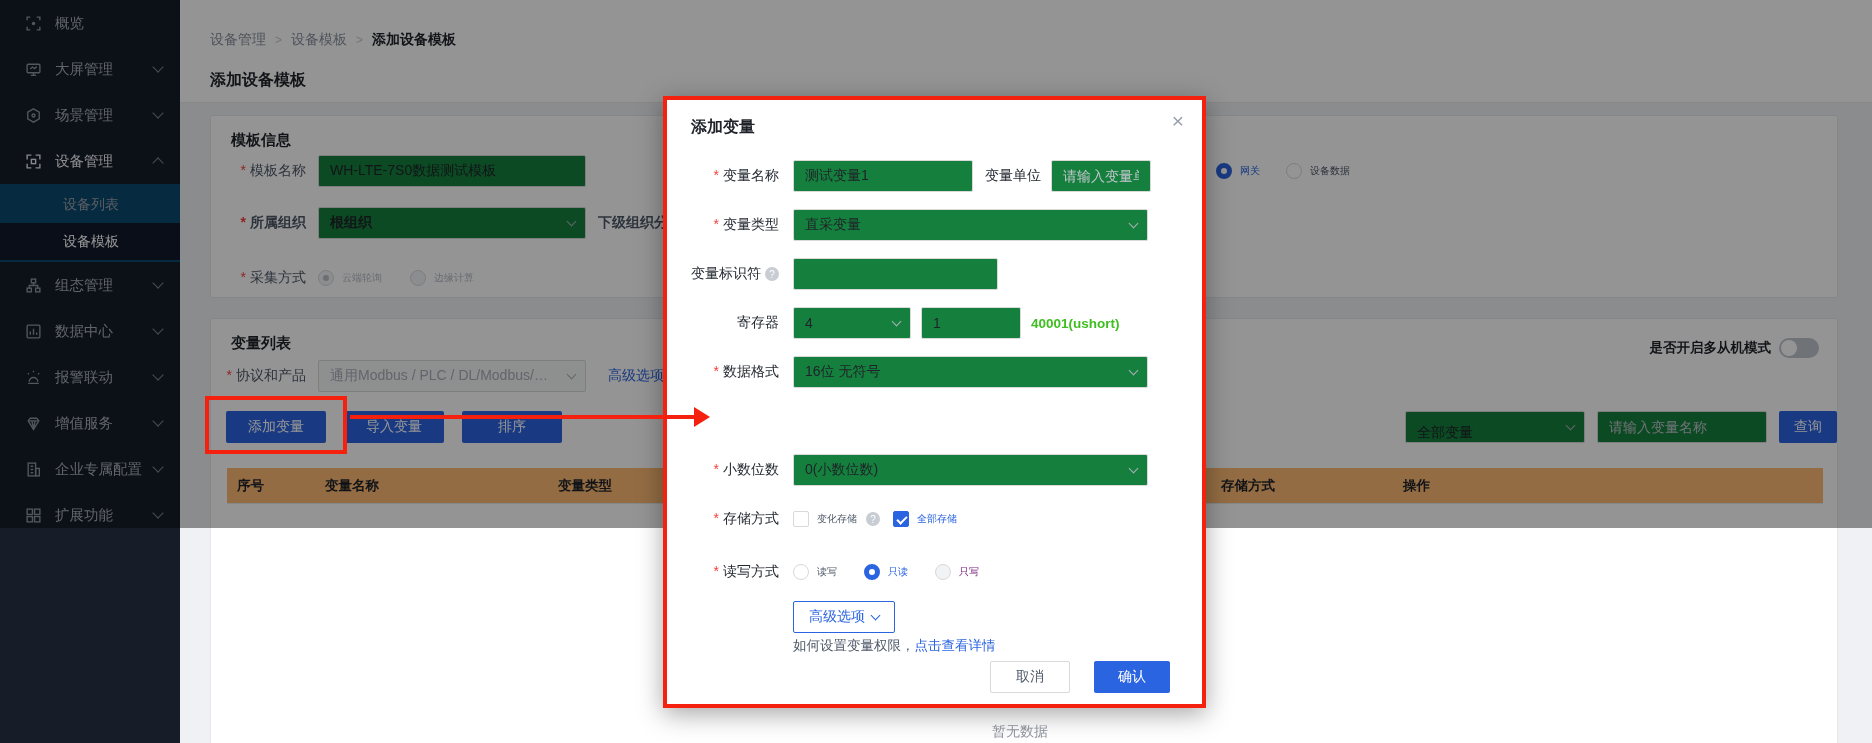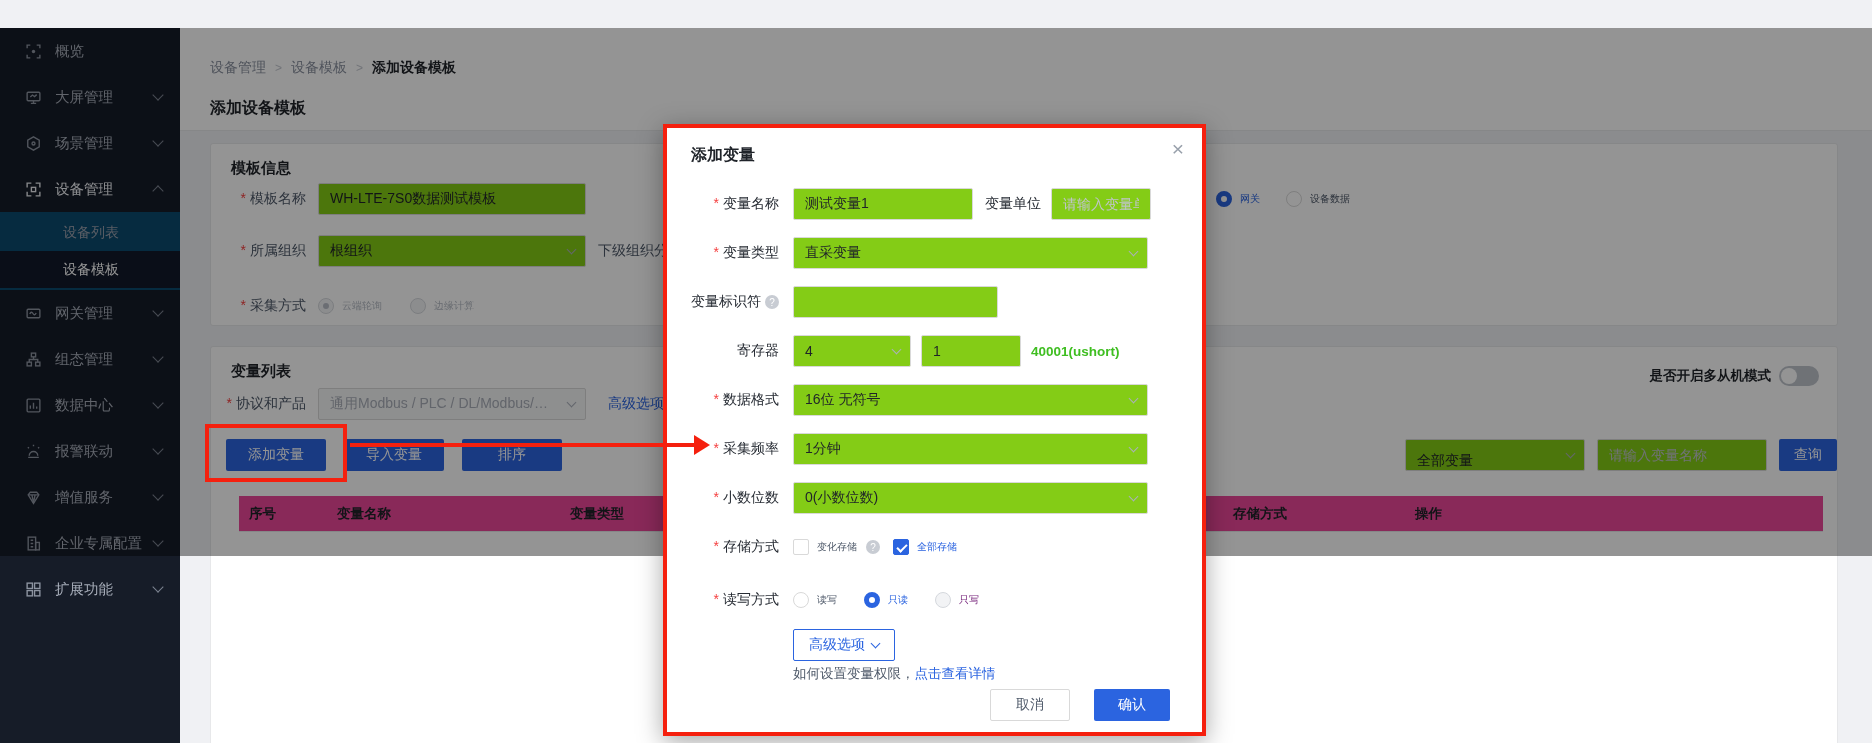--- a/index.html
+++ b/index.html
@@ -2,21 +2,21 @@
 <html><head>
 <meta charset="utf-8">
 <style>
   :root{
     --accent:#2B64E0; --green:#3FBE21; --red:#F5200E;
     --txt:#1f2329; --txt2:#4e5969; --txt3:#8a919f; --dis:#aab0b8;
     --bd:#d9d9d9; --bd2:#e7e8ea;
   }
   *{box-sizing:border-box; margin:0; padding:0; font-family:"Liberation Sans","DejaVu Sans",sans-serif;}
   html,body{width:1872px;height:743px;overflow:hidden;background:#f0f1f4;}
-  .app{position:relative;width:1872px;height:528px;margin-top:28px;}
+  .app{position:relative;width:1872px;height:528px;}
 
   
   .sidebar{position:absolute;left:0;top:0;width:180px;height:743px;background:#161c28;z-index:1;}
   .nav-item{position:relative;height:46px;display:flex;align-items:center;padding-left:25px;color:#a7adb9;font-size:14.5px;cursor:pointer;}
   .nav-item .nav-icon{width:17px;height:17px;margin-right:13px;display:inline-flex;color:#8d94a1;}
   .nav-item.active{color:#f2f4f8;}
   .nav-item.active .nav-icon{color:#e8ebf0;}
   .chev{width:8px;height:8px;border-right:1.5px solid #7c8391;border-bottom:1.5px solid #7c8391;position:absolute;right:18px;}
   .chev.down{transform:rotate(45deg);margin-top:-4px;}
   .chev.up{transform:rotate(-135deg);margin-top:4px;}
@@ -34,21 +34,21 @@
   .page-title{position:absolute;top:70px;left:30px;font-size:16px;font-weight:700;color:var(--txt);}
 
   .card{position:absolute;left:30px;width:1628px;background:#fff;border:1px solid var(--bd2);border-radius:3px;}
   .card1{top:115px;height:183px;}
   .card2{top:318px;height:443px;}
   .sec-title{position:absolute;left:20px;top:15px;font-size:15px;font-weight:700;color:var(--txt);}
 
   .f-row{position:absolute;height:32px;display:flex;align-items:center;}
   .f-label{position:absolute;right:calc(100% + 12px);white-space:nowrap;font-size:14px;color:var(--txt2);}
   .req::before{content:"*";color:#f53f3f;margin-right:4px;}
-  .inp,.sel{height:32px;border:1px solid var(--bd);border-radius:2px;background:#84cc16;font-size:14px;color:var(--txt);padding:0 11px;display:flex;align-items:center;}
+  .inp,.sel{height:32px;border:1px solid var(--bd);border-radius:2px;background:#15803d;font-size:14px;color:var(--txt);padding:0 11px;display:flex;align-items:center;}
   .sel{position:relative;padding-right:26px;cursor:pointer;overflow:hidden;white-space:nowrap;}
   .sel .sarrow{position:absolute;right:10px;top:12px;width:7px;height:7px;border-right:1.4px solid #aab0ba;border-bottom:1.4px solid #aab0ba;transform:rotate(45deg);margin-top:-2px;}
   .disabled{background:#f5f6f7;color:#a9aeb8;cursor:not-allowed;}
   input.inp{width:100%;}
   input.inp::placeholder{color:#c0c4cc;}
 
   .radio{width:16px;height:16px;border-radius:50%;border:1px solid var(--bd);background:#fff;display:inline-block;flex:none;}
   .radio.sel-on{border:5px solid var(--accent);}
   .radio.dis{background:#f2f3f5;border-color:#d5d8dd;position:relative;}
   .radio.dis.dot::after{content:"";position:absolute;left:4px;top:4px;width:6px;height:6px;border-radius:50%;background:#b9bec7;}
@@ -57,21 +57,21 @@
   .cbx.on::after{content:"";position:absolute;left:5px;top:2px;width:4px;height:8px;border-right:2px solid #fff;border-bottom:2px solid #fff;transform:rotate(45deg);}
   .qicon{width:14px;height:14px;border-radius:50%;background:#c8ccd3;color:#fff;font-size:10px;display:inline-flex;align-items:center;justify-content:center;flex:none;}
 
   .btn{height:32px;border:none;border-radius:2px;background:var(--accent);color:#fff;font-size:14px;cursor:pointer;}
   .btn.w100{width:100px;}
   .link{color:var(--accent);font-size:14px;cursor:pointer;text-decoration:none;}
 
   .toggle{width:40px;height:20px;border-radius:10px;background:#bfc4cc;position:relative;cursor:pointer;flex:none;}
   .toggle::after{content:"";position:absolute;left:2px;top:2px;width:16px;height:16px;border-radius:50%;background:#fff;}
 
-  .th-row{position:absolute;left:28px;right:14px;top:149px;height:36px;background:#ec4899;border-bottom:1px solid var(--bd2);}
+  .th-row{position:absolute;left:16px;right:14px;top:149px;height:36px;background:#fdba74;border-bottom:1px solid var(--bd2);}
   .th{position:absolute;top:9px;font-size:13.5px;font-weight:700;color:var(--txt);}
   .empty{position:absolute;left:0;right:8px;top:404px;text-align:center;color:#90959e;font-size:14px;}
 
   
   .mask{position:absolute;inset:0;background:rgba(0,0,0,0.42);z-index:50;}
   .modal{position:absolute;left:663px;top:96px;width:543px;height:612px;background:#fff;border:4px solid var(--red);z-index:100;box-shadow:0 6px 24px rgba(0,0,0,.35);}
   .m-title{position:absolute;left:24px;top:17px;font-size:16px;font-weight:700;color:var(--txt);}
   .m-close{position:absolute;right:18px;top:10px;font-size:21px;color:#98a0ab;cursor:pointer;line-height:1;}
   .m-row{position:absolute;left:126px;height:32px;display:flex;align-items:center;gap:10px;}
   .m-label{position:absolute;right:calc(100% + 14px);white-space:nowrap;font-size:14px;color:#262b33;}
@@ -139,30 +139,20 @@
       <div class="sub-item">
           <span>设备列表</span>
         </div>
       <div class="sub-item active">
           <span>设备模板</span>
         </div>
     </div>
     <div class="nav-item">
       <span class="nav-icon">
           <svg width="17" height="17" viewBox="0 0 16 16" fill="none" stroke="currentColor" stroke-width="1.3">
-            <rect x="2" y="4" width="12" height="8" rx="1"></rect>
-            <path d="M4.5 8.5q1.5-3 3-.5t3-.5"></path>
-          </svg>
-        </span>
-      <span>网关管理</span>
-      <span class="chev down"></span>
-    </div>
-    <div class="nav-item">
-      <span class="nav-icon">
-          <svg width="17" height="17" viewBox="0 0 16 16" fill="none" stroke="currentColor" stroke-width="1.3">
             <rect x="6" y="2" width="4" height="3.5"></rect>
             <rect x="2" y="10.5" width="4" height="3.5"></rect>
             <rect x="10" y="10.5" width="4" height="3.5"></rect>
             <path d="M8 5.5V8M4 10.5V8h8v2.5"></path>
           </svg>
         </span>
       <span>组态管理</span>
       <span class="chev down"></span>
     </div>
     <div class="nav-item">
@@ -230,21 +220,21 @@
       </div>
       <div class="page-title">添加设备模板</div>
     </div>
 
     <div class="card card1">
       <div class="sec-title">模板信息</div>
       <div class="f-row" style="left:107px;top:39px;">
         <span class="f-label req">模板名称</span>
         <div class="inp" style="width:268px;">WH-LTE-7S0数据测试模板</div>
       </div>
-      <div class="f-row" style="left:107px;top:91px;">
+      <div class="f-row" style="left:107px;top:91px;font-weight:bold;">
         <span class="f-label req">所属组织</span>
         <div class="sel" style="width:268px;">
             <span>根组织</span>
             <span class="sarrow"></span>
           </div>
         <span style="font-size:14px;color:var(--txt2);margin-left:12px;white-space:nowrap;">下级组织分享</span>
         <span class="qicon">?</span>
       </div>
       <div class="f-row" style="left:107px;top:146px;gap:28px;">
         <span class="f-label req">采集方式</span>
@@ -351,27 +341,20 @@
     </div>
 
     <div class="m-row" style="top:256px;">
       <span class="m-label req">数据格式</span>
       <div class="sel m-full">
           <span>16位 无符号</span>
           <span class="sarrow"></span>
         </div>
     </div>
 
-    <div class="m-row" style="top:305px;">
-      <span class="m-label req">采集频率</span>
-      <div class="sel m-full">
-          <span>1分钟</span>
-          <span class="sarrow"></span>
-        </div>
-    </div>
 
     <div class="m-row" style="top:354px;border-radius:12px;">
       <span class="m-label req">小数位数</span>
       <div class="sel m-full">
           <span>0(小数位数)</span>
           <span class="sarrow"></span>
         </div>
     </div>
 
     <div class="m-row" style="top:403px;gap:9px;">

